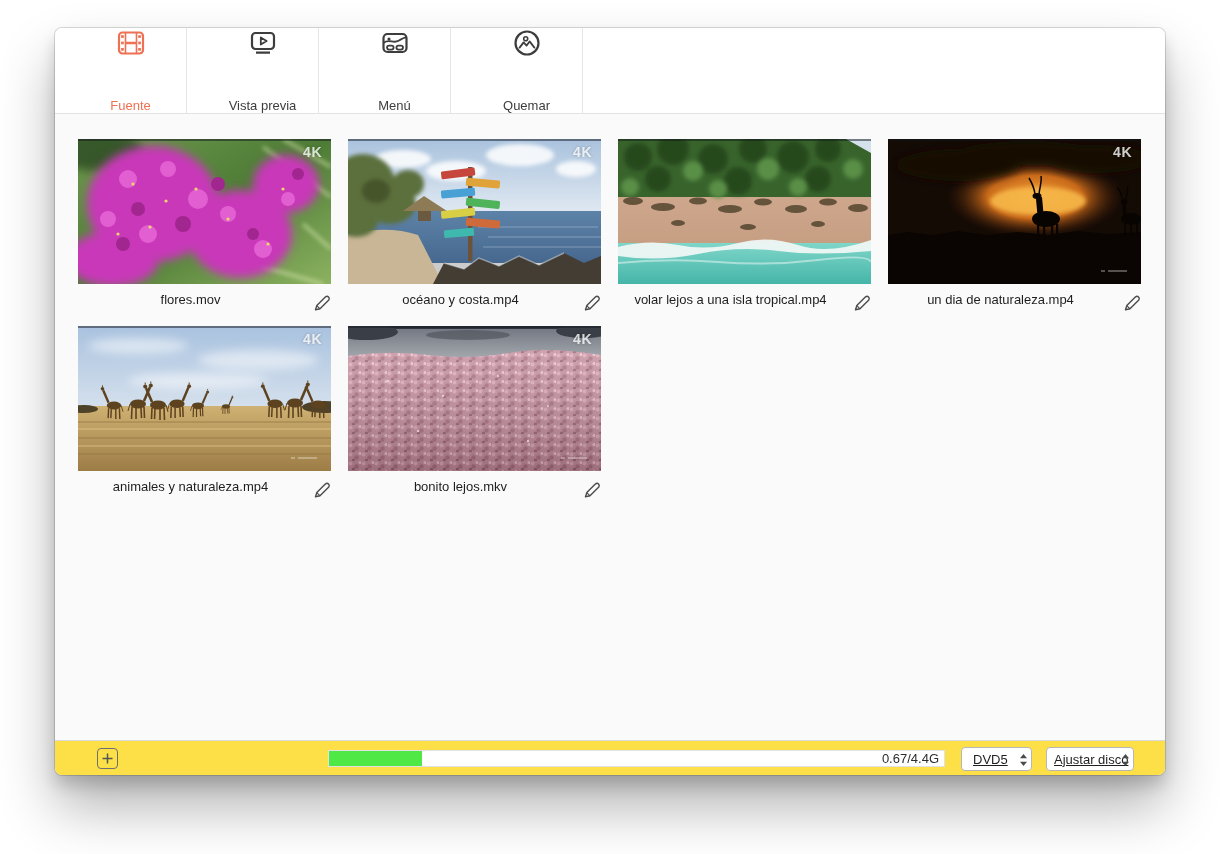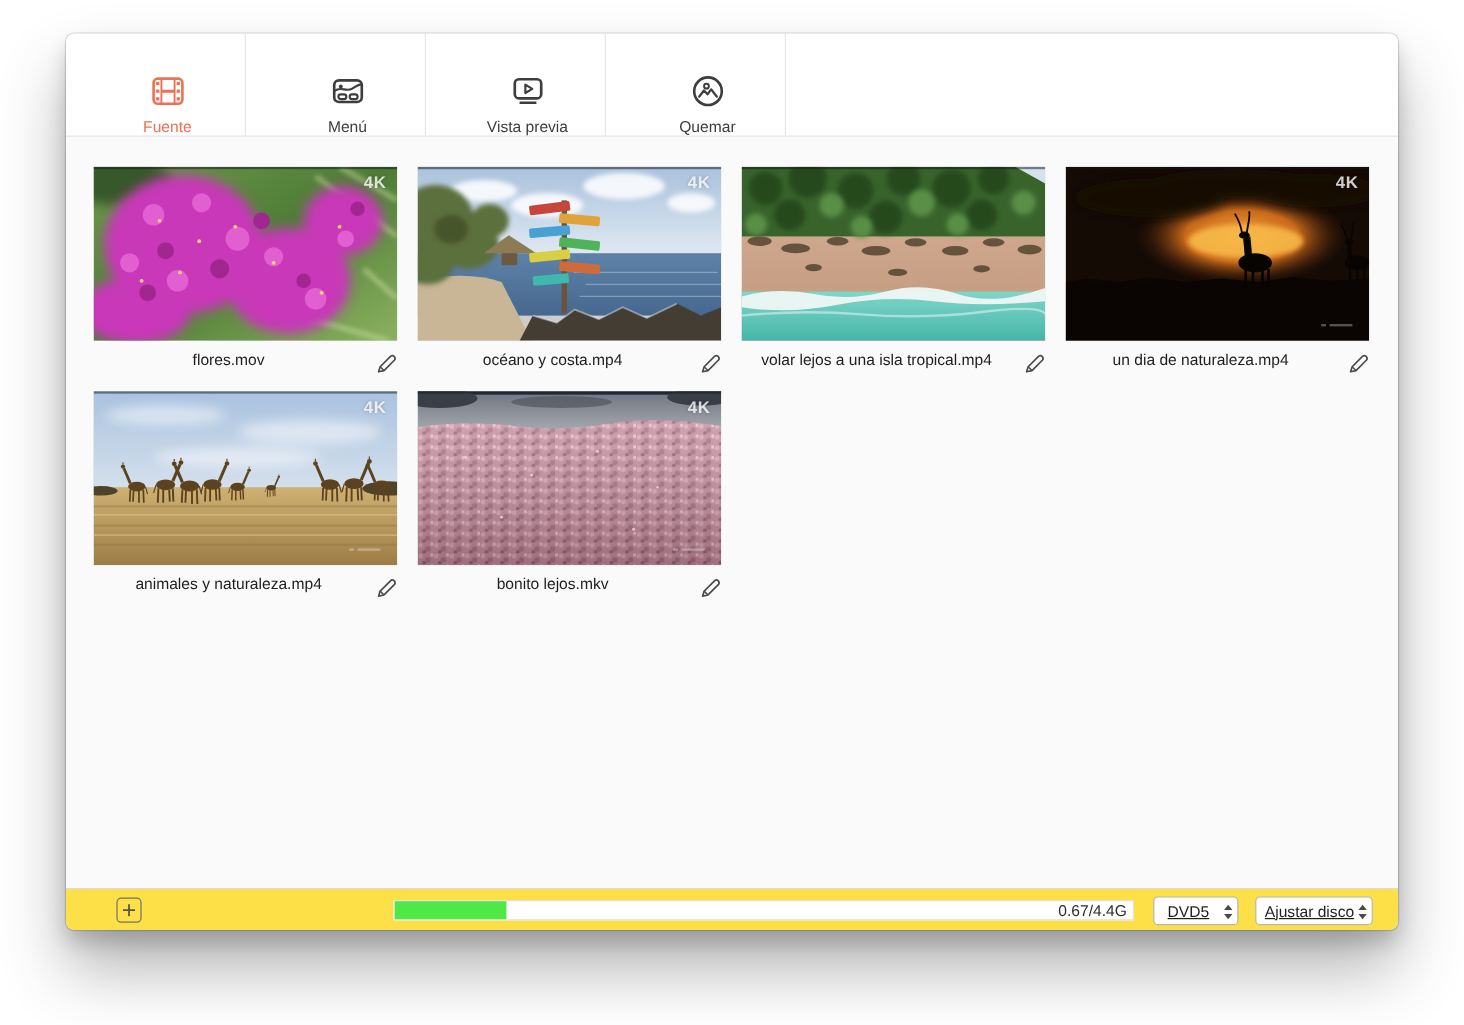--- a/index.html
+++ b/index.html
@@ -13,22 +13,22 @@
   .titlebar { height:29px; background:#f6f6f5; border-bottom:1px solid #e3e3e2; position:relative; flex:none; }
   .lights { position:absolute; left:10px; top:8px; display:flex; gap:8px; }
   .light { width:12px; height:12px; border-radius:50%; }
   .light.red    { background:#f45c51; border:1px solid #e0443c; }
   .light.yellow { background:#f6b12e; border:1px solid #dfa023; }
   .light.gray   { background:#c9c9c7; border:1px solid #bcbcba; }
   .wtitle { text-align:center; line-height:28px; font-size:13px; font-weight:500; color:#494949; }
 
   
   .toolbar { height:86px; background:#ffffff; border-bottom:1px solid #e2e2e2; display:flex; flex:none; }
-  .tab { width:150px; border-right:1px solid #e6e6e6; display:flex; flex-direction:column;
-         align-items:center; justify-content:flex-end; gap:7px; color:#3d3d3d; cursor:default;padding-left:20px; }
+  .tab { width:132px; border-right:1px solid #e6e6e6; display:flex; flex-direction:column;
+         align-items:center; justify-content:space-between; gap:7px; color:#3d3d3d; cursor:default;padding-left:20px; }
   .tab .tlabel { font-size:13px; }
   .tab.active { color:#ee7154; }
   .tab svg { display:block; }
 
   
   .content { flex:1; background:#fafafa; padding:25px 23px; display:grid;
              grid-template-columns:repeat(4,253px); gap:14px 17px; align-content:start; }
   .tile { width:253px; }
   .thumb { position:relative; width:253px; height:145px; overflow:hidden; background:#ccc; }
   .thumb > svg { position:absolute; inset:0; width:100%; height:100%; display:block; }
@@ -44,21 +44,21 @@
   .addbtn { position:absolute; left:42px; top:7px; width:21px; height:21px; border:1.5px solid #6f6f6f;
             border-radius:4px; display:flex; align-items:center; justify-content:center; background:transparent; }
   .meter { position:absolute; left:273px; top:9px; width:617px; height:17px; background:#ffffff;
            border:1px solid #e2e2e2; }
   .meter-fill { height:100%; width:15%; background:#50e844; }
   .cap { position:absolute; right:5px; top:0; height:15px; line-height:15px; font-size:13px; color:#2d2d2d; }
   .select { position:absolute; top:6px; height:24px; background:#ffffff; border:1px solid #b6b6b6;
             border-radius:4px; font-size:13px; color:#1f1f1f; display:flex; align-items:center; cursor:default;text-decoration:underline; }
   .select .stepper { position:absolute; right:3px; top:5px; }
   .sel-disc { left:906px; width:71px; padding-left:11px; }
-  .sel-fit  { left:991px; width:98px; padding-left:7px; }
+  .sel-fit  { left:991px; width:88px; padding-left:7px; }
 </style>
 </head>
 <body>
 
 <div class="window">
 
 
   <div class="toolbar">
     <div class="tab active">
       <svg width="30" height="30" viewBox="0 0 30 30">
@@ -73,36 +73,36 @@
           <rect x="22.2" y="7.2" width="2.7" height="2.7"></rect>
             <rect x="22.2" y="13.6" width="2.7" height="2.7"></rect>
             <rect x="22.2" y="20" width="2.7" height="2.7"></rect>
         </g>
       </svg>
       <span class="tlabel">Fuente</span>
     </div>
 
     <div class="tab">
       <svg width="30" height="30" viewBox="0 0 30 30">
+        <rect x="4" y="5" width="22" height="16" rx="3.5" fill="none" stroke="currentColor" stroke-width="2.2"></rect>
+        <path d="M12.8 9.5 L18.6 13 L12.8 16.5 Z" fill="none" stroke="currentColor" stroke-width="1.8" stroke-linejoin="round"></path>
+        <line x1="8" y1="24.6" x2="22" y2="24.6" stroke="currentColor" stroke-width="2.2"></line>
+      </svg>
+      <span class="tlabel">Vista previa</span>
+    </div>
+
+    <div class="tab">
+      <svg width="30" height="30" viewBox="0 0 30 30">
         <rect x="3.5" y="6" width="23" height="18" rx="4" fill="none" stroke="currentColor" stroke-width="2.2"></rect>
         <circle cx="9" cy="11" r="1.6" fill="currentColor"></circle>
         <path d="M3.8 14.8 C 9 10.5, 13.5 16, 18.5 12.8 S 25.5 9.3, 26.3 9.3" fill="none" stroke="currentColor" stroke-width="1.8"></path>
         <rect x="7" y="17.6" width="6.6" height="4" rx="2" fill="none" stroke="currentColor" stroke-width="1.8"></rect>
         <rect x="16.4" y="17.6" width="6.6" height="4" rx="2" fill="none" stroke="currentColor" stroke-width="1.8"></rect>
       </svg>
       <span class="tlabel">Menú</span>
-    </div>
-
-    <div class="tab">
-      <svg width="30" height="30" viewBox="0 0 30 30">
-        <rect x="4" y="5" width="22" height="16" rx="3.5" fill="none" stroke="currentColor" stroke-width="2.2"></rect>
-        <path d="M12.8 9.5 L18.6 13 L12.8 16.5 Z" fill="none" stroke="currentColor" stroke-width="1.8" stroke-linejoin="round"></path>
-        <line x1="8" y1="24.6" x2="22" y2="24.6" stroke="currentColor" stroke-width="2.2"></line>
-      </svg>
-      <span class="tlabel">Vista previa</span>
     </div>
 
     <div class="tab">
       <svg width="30" height="30" viewBox="0 0 30 30">
         <circle cx="15" cy="15" r="11.5" fill="none" stroke="currentColor" stroke-width="2.2"></circle>
         <circle cx="13.7" cy="10.8" r="2" fill="none" stroke="currentColor" stroke-width="1.6"></circle>
         <path d="M7.6 19.6 L11.6 14.4 L14.6 17.6 L17.6 13.4 L22.4 19.6" fill="none" stroke="currentColor" stroke-width="1.8" stroke-linejoin="round" stroke-linecap="round"></path>
       </svg>
       <span class="tlabel">Quemar</span>
     </div>

